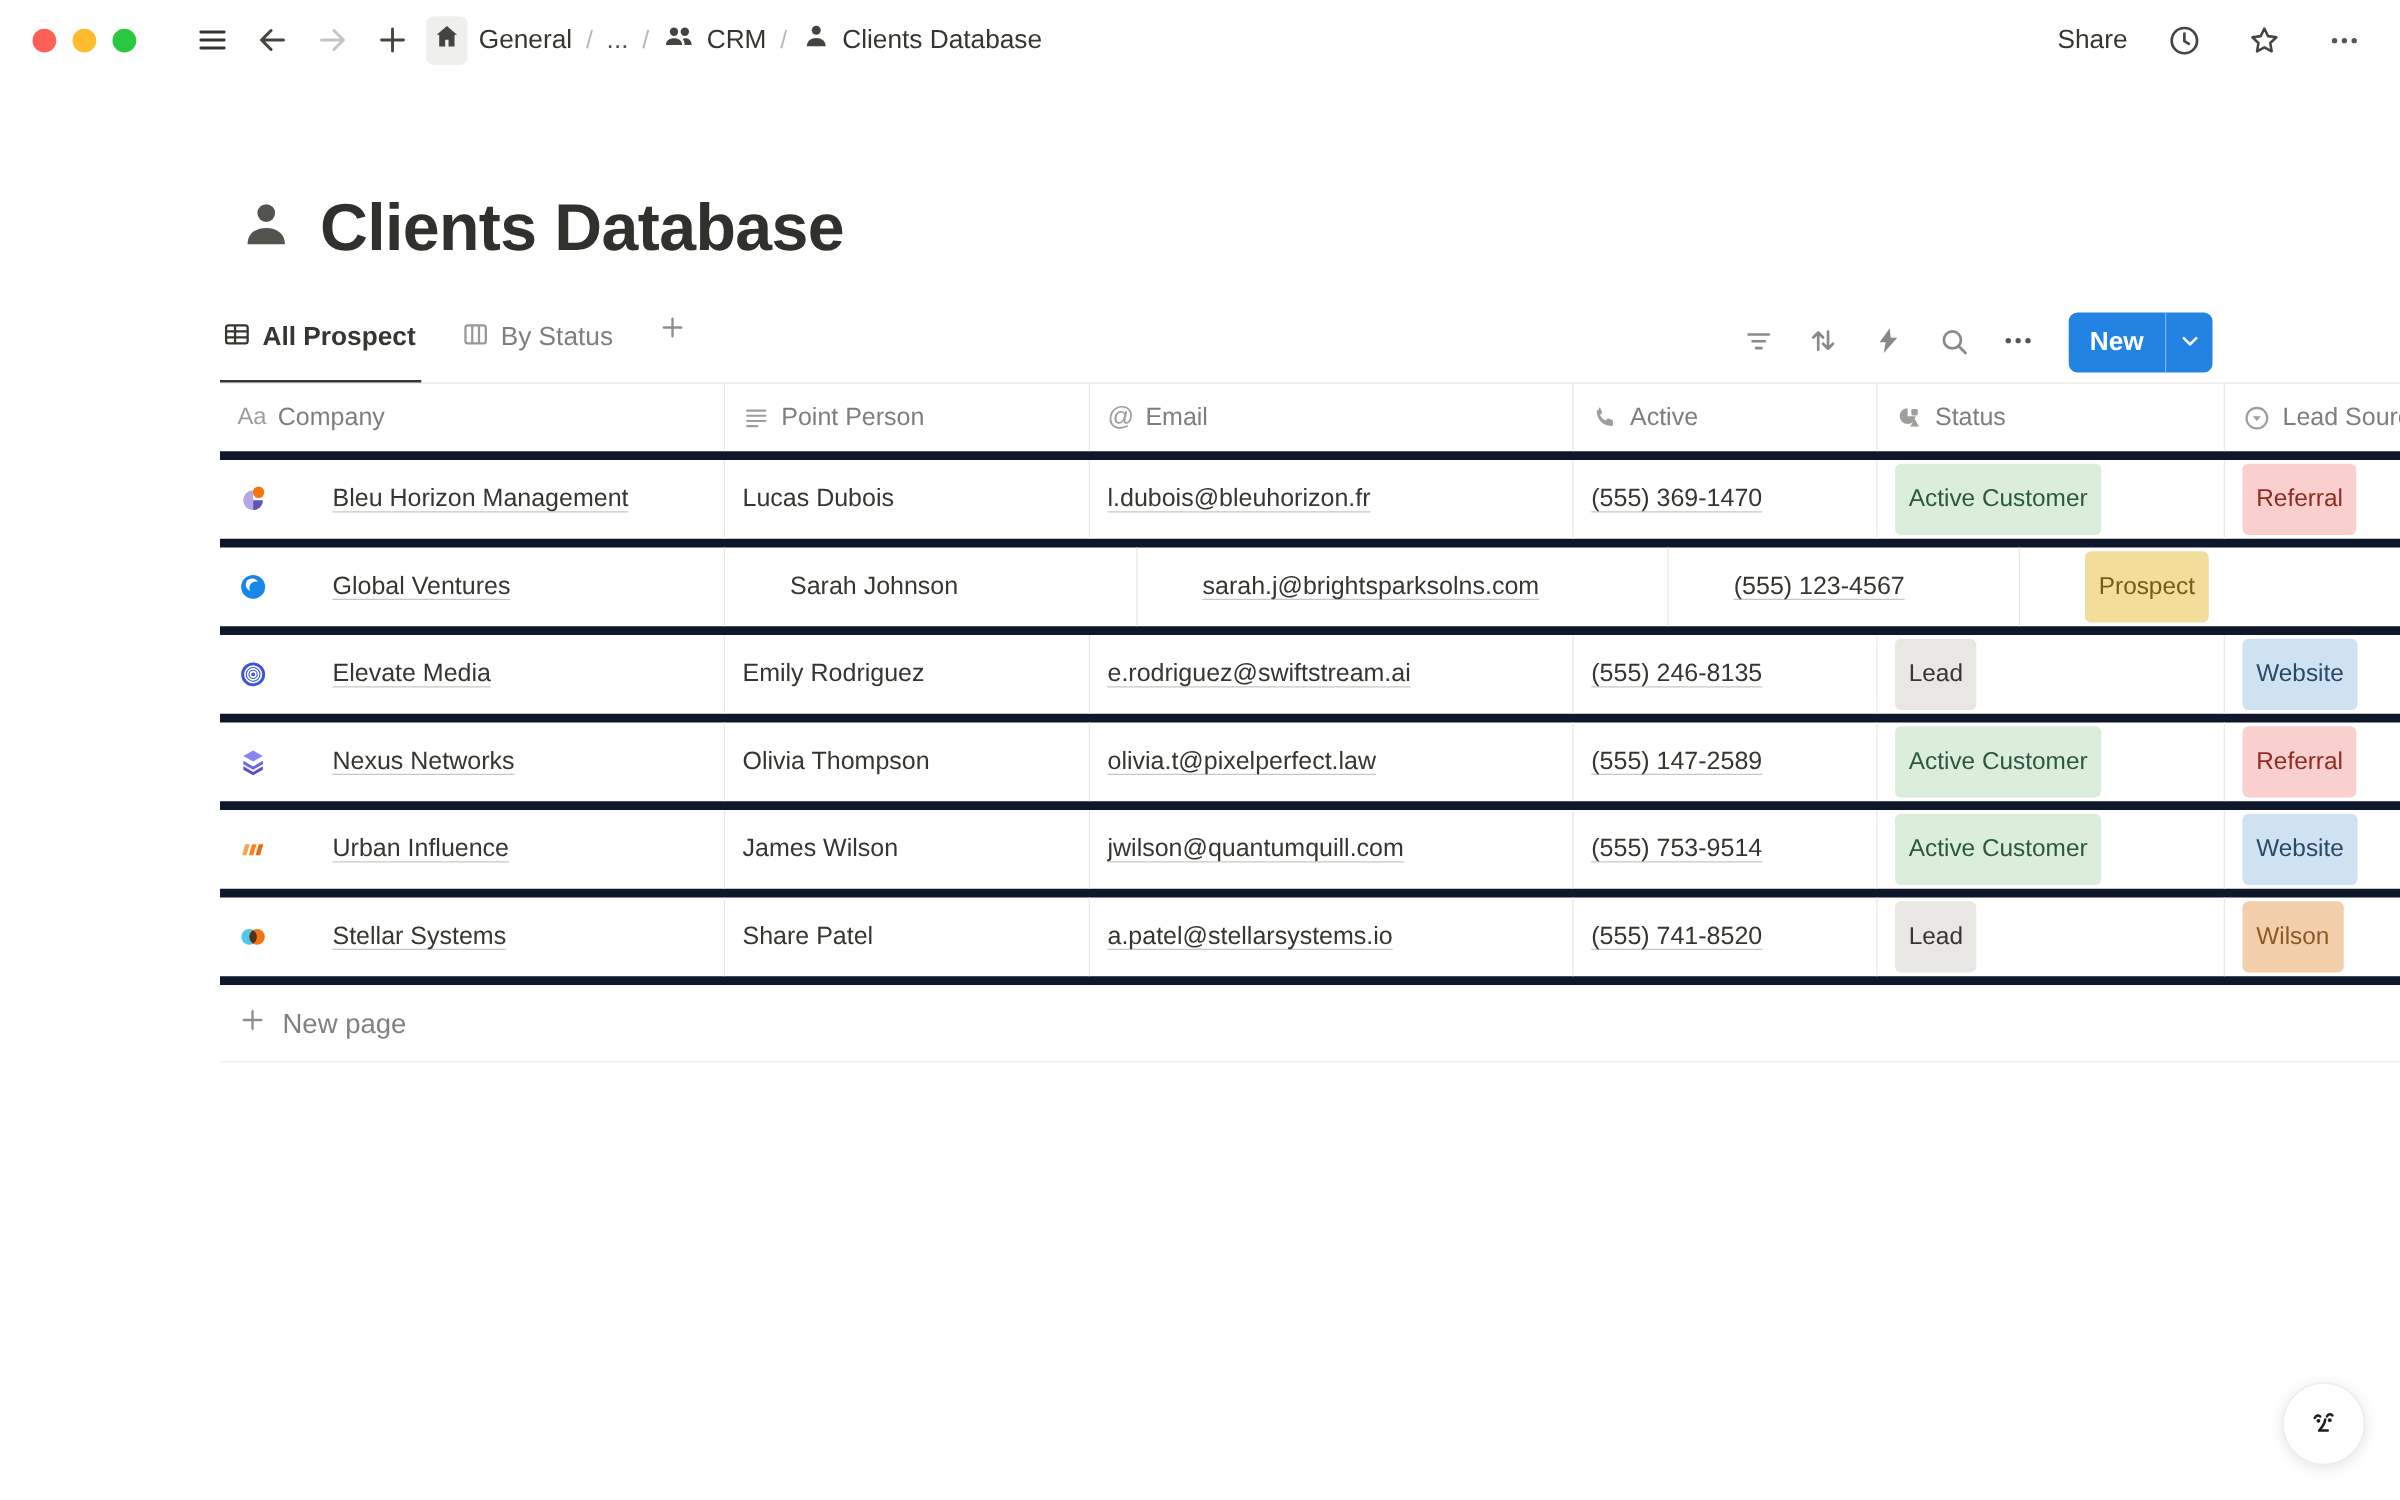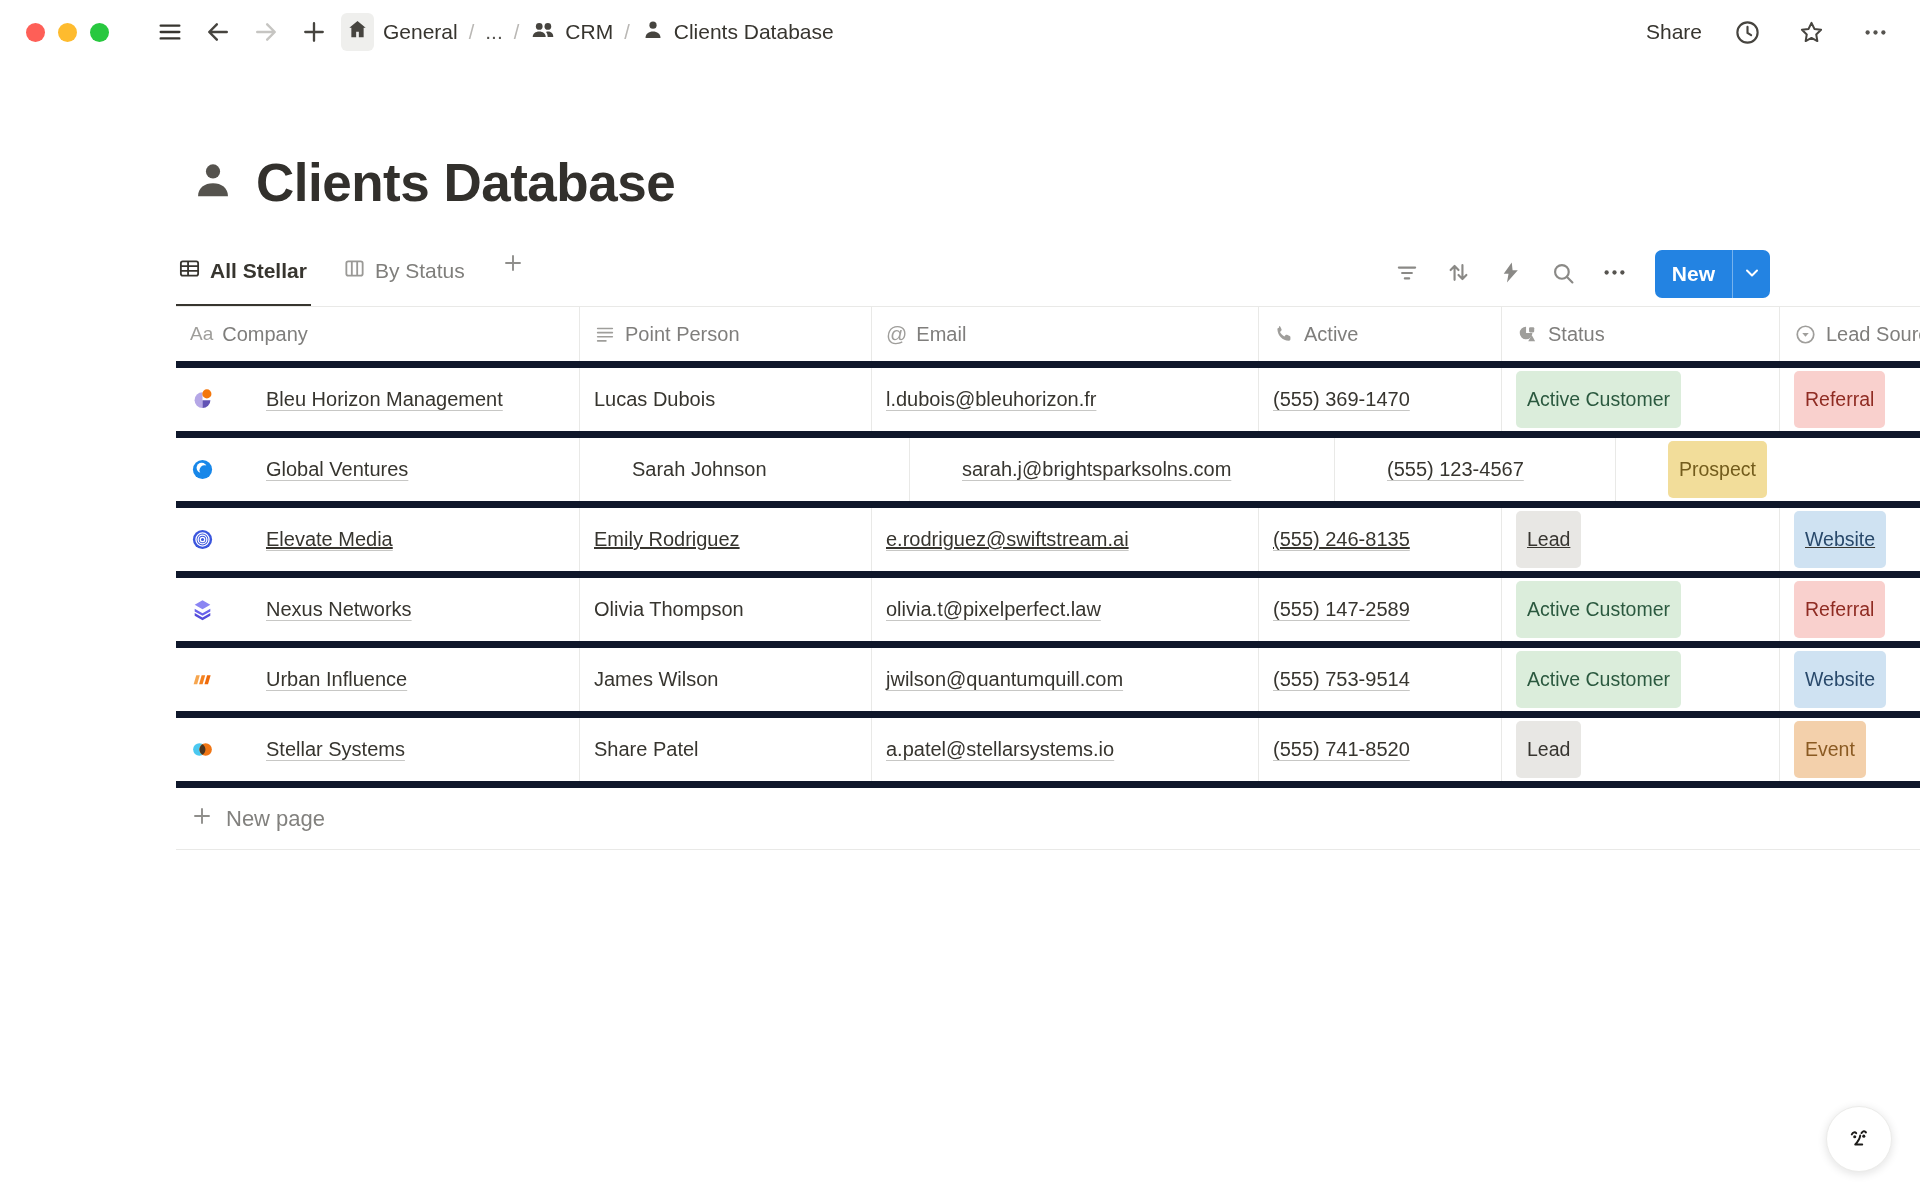--- a/index.html
+++ b/index.html
@@ -176,21 +176,21 @@
   <h1>Clients Database</h1>
 </div>
 
 <div class="view-bar">
   <div class="tabs">
     <div class="tab active">
       <span><svg width="23" height="23" viewBox="0 0 24 24" fill="none">
             <rect x="3" y="4.5" width="18" height="15" rx="2" stroke="#37352f" stroke-width="1.9"></rect>
             <path d="M3 9.5h18M3 14.5h18M10.5 4.5v15" stroke="#37352f" stroke-width="1.9"></path>
           </svg></span>
-      <span>All Stellar</span>
+      <span>All Prospect</span>
     </div>
     <div class="tab">
       <span><svg width="23" height="23" viewBox="0 0 24 24" fill="none">
             <rect x="3.5" y="4.5" width="17" height="15" rx="2" stroke="#9a9996" stroke-width="1.9"></rect>
             <path d="M9.2 4.5v15M14.8 4.5v15" stroke="#9a9996" stroke-width="1.9"></path>
           </svg></span>
       <span>By Status</span>
     </div>
     <div class="tab tab-add">
       <span><svg width="24" height="24" viewBox="0 0 24 24" fill="none">
@@ -336,21 +336,21 @@
         <div class="cell">
           <span class="link">(555) 123-4567</span>
         </div>
         <div class="cell">
           <span class="badge" style="background:#f2dd9a;color:#735c1c">Prospect</span>
         </div>
         <div class="cell">
           <span class="badge" style="background:#f9d0cd;color:#8f2b22">Referral</span>
         </div>
       </div>
-      <div class="trow" style="grid-template-columns: 404px 292px 387px 243px 278px 250px; text-decoration: underline;">
+      <div class="trow" style="grid-template-columns: 404px 292px 387px 243px 278px 250px;">
         <div class="cell">
           <span class="logo">
             <svg width="25" height="25" viewBox="0 0 24 24" fill="none">
               <circle cx="12" cy="12" r="9.2" fill="#3a55dd"></circle>
               <circle cx="12" cy="12" r="2.1" stroke="#fff" stroke-width="1.25"></circle>
               <circle cx="12" cy="12" r="4.2" stroke="#fff" stroke-width="1.25"></circle>
               <circle cx="12" cy="12" r="6.3" stroke="#fff" stroke-width="1.25"></circle>
             </svg>
           </span>
           <span class="link company-link">Elevate Media</span>
@@ -442,21 +442,21 @@
         <div class="cell">
           <span class="link">a.patel@stellarsystems.io</span>
         </div>
         <div class="cell">
           <span class="link">(555) 741-8520</span>
         </div>
         <div class="cell">
           <span class="badge" style="background:#e8e7e4;color:#373530">Lead</span>
         </div>
         <div class="cell">
-          <span class="badge" style="background:#f3d0ab;color:#8a5a22">Event</span>
+          <span class="badge" style="background:#f3d0ab;color:#8a5a22">Wilson</span>
         </div>
       </div>
     </div>
   <div class="newpage-row">
     <span><svg width="24" height="24" viewBox="0 0 24 24" fill="none">
           <path d="M12 5v14M5 12h14" stroke="#8f8e8b" stroke-width="1.9" stroke-linecap="round"></path>
         </svg></span>
     <span>New page</span>
   </div>
 </div>

